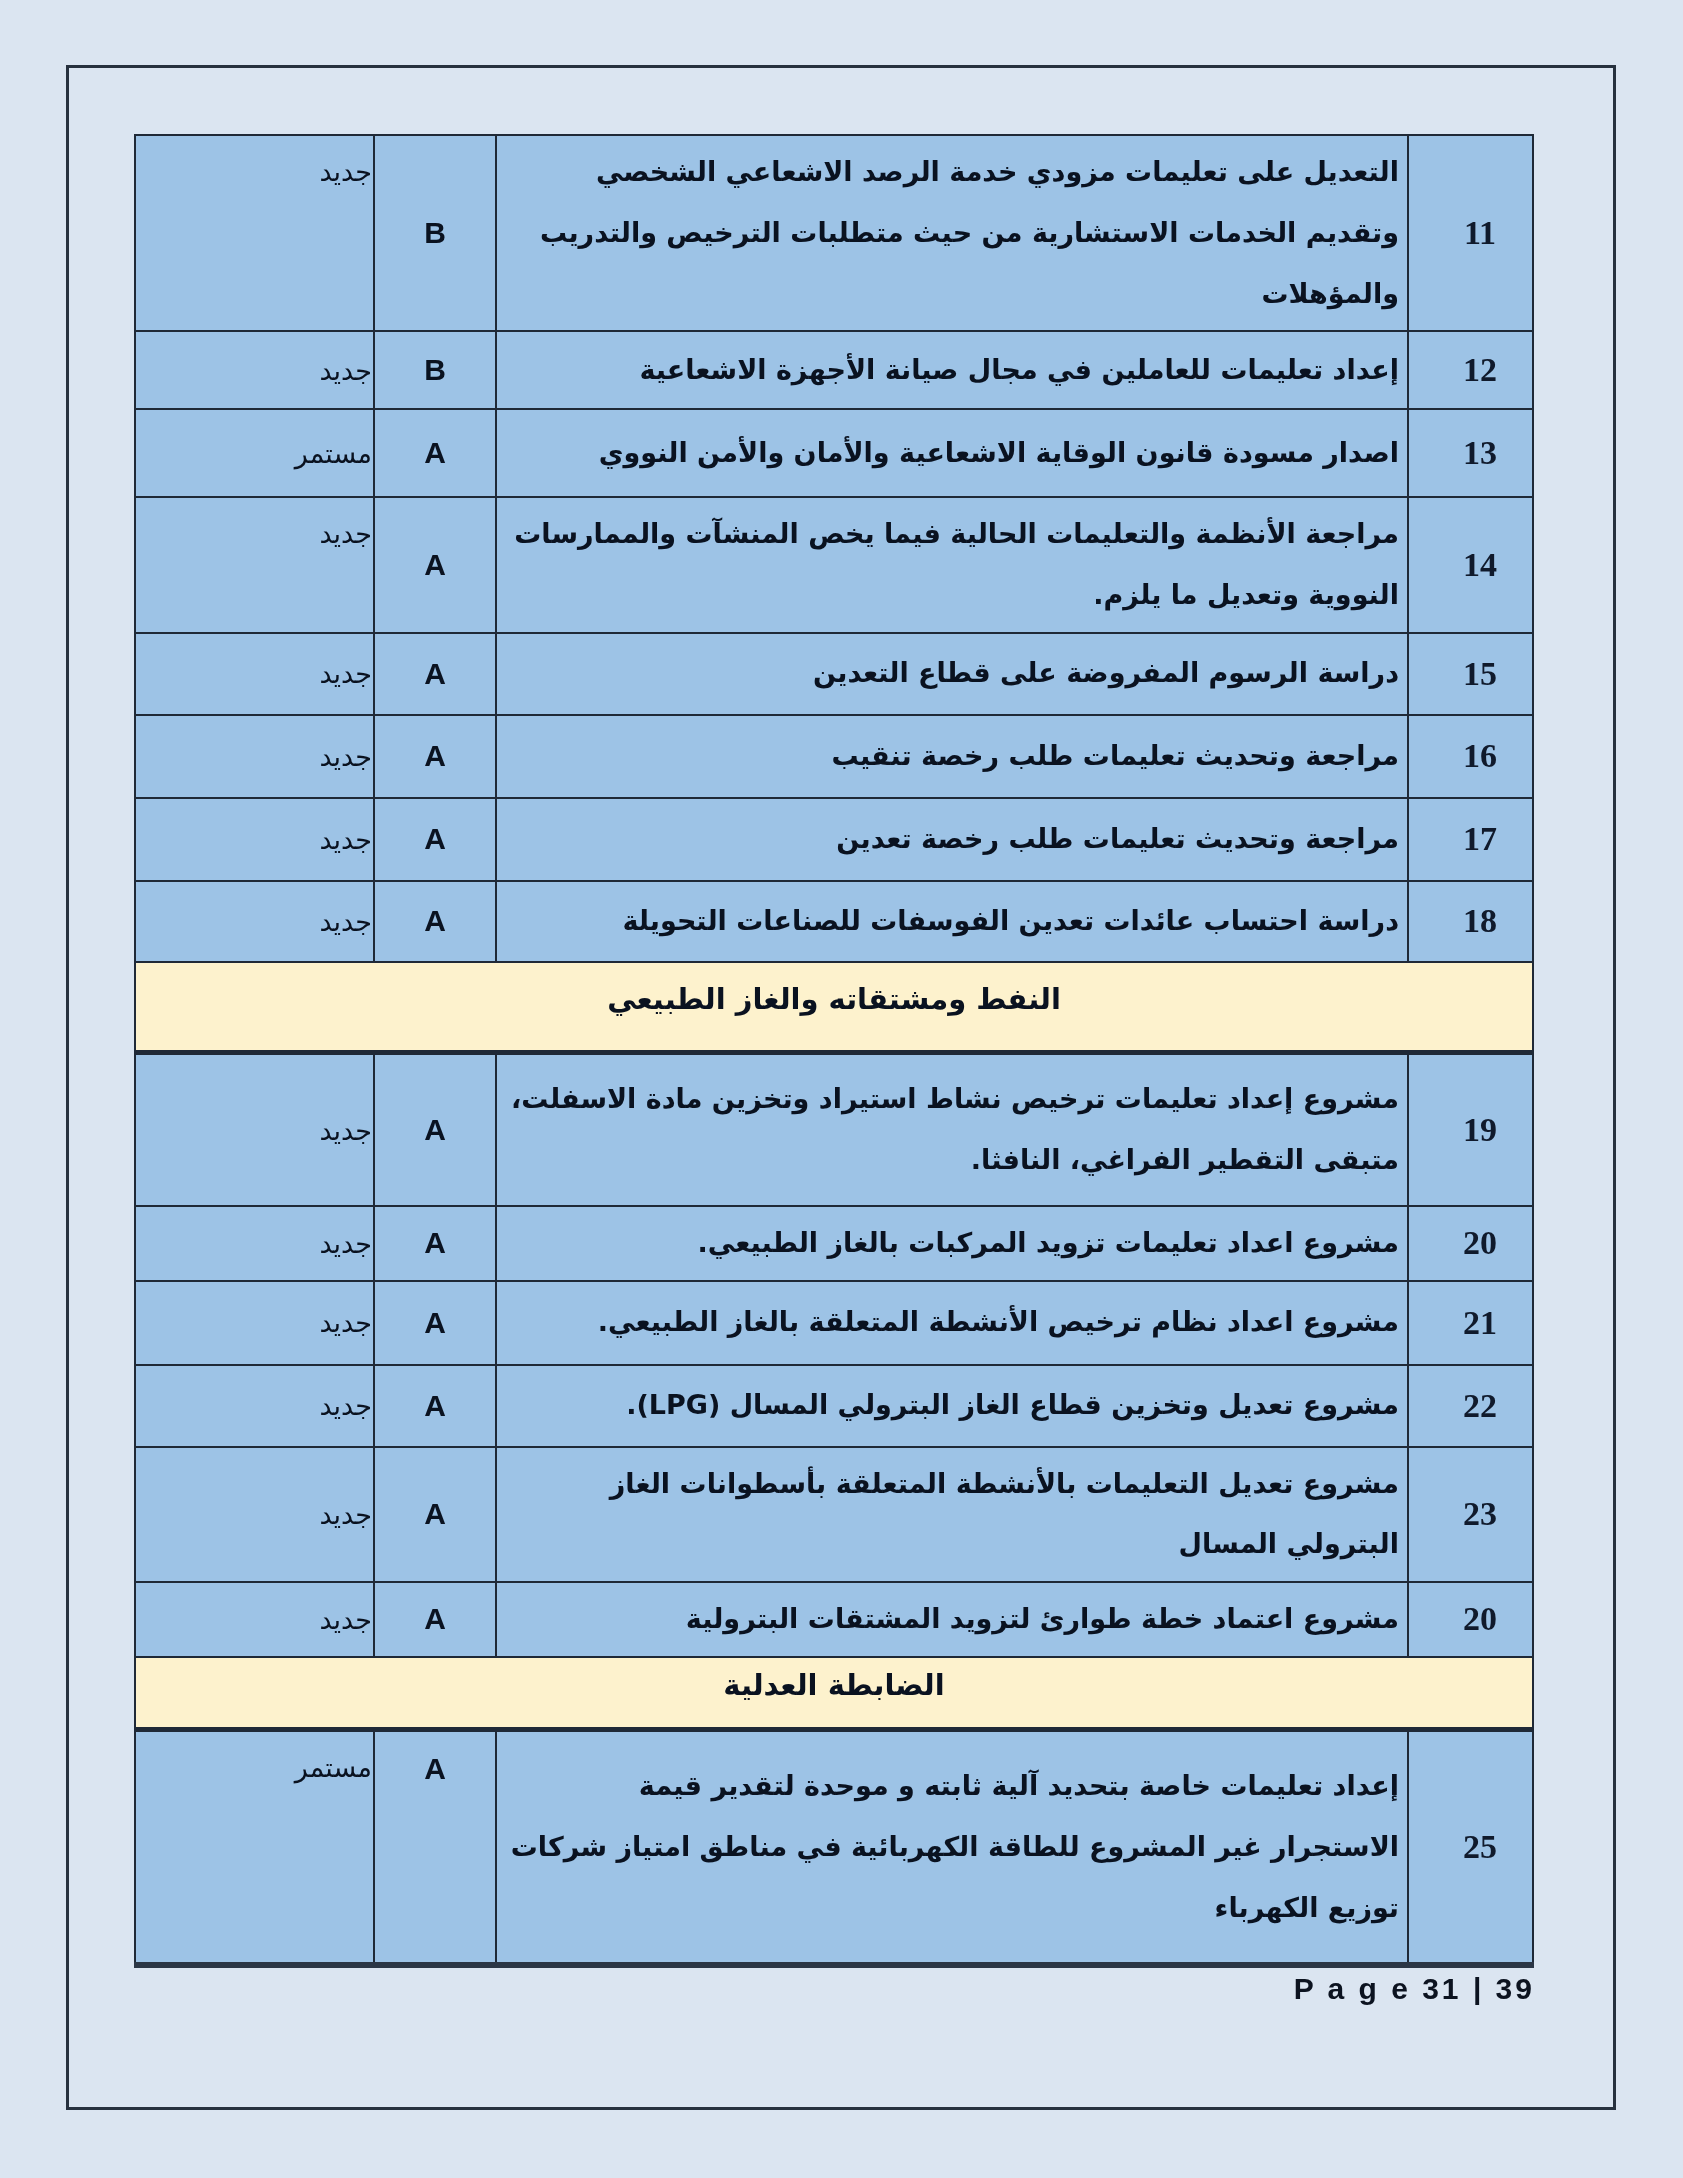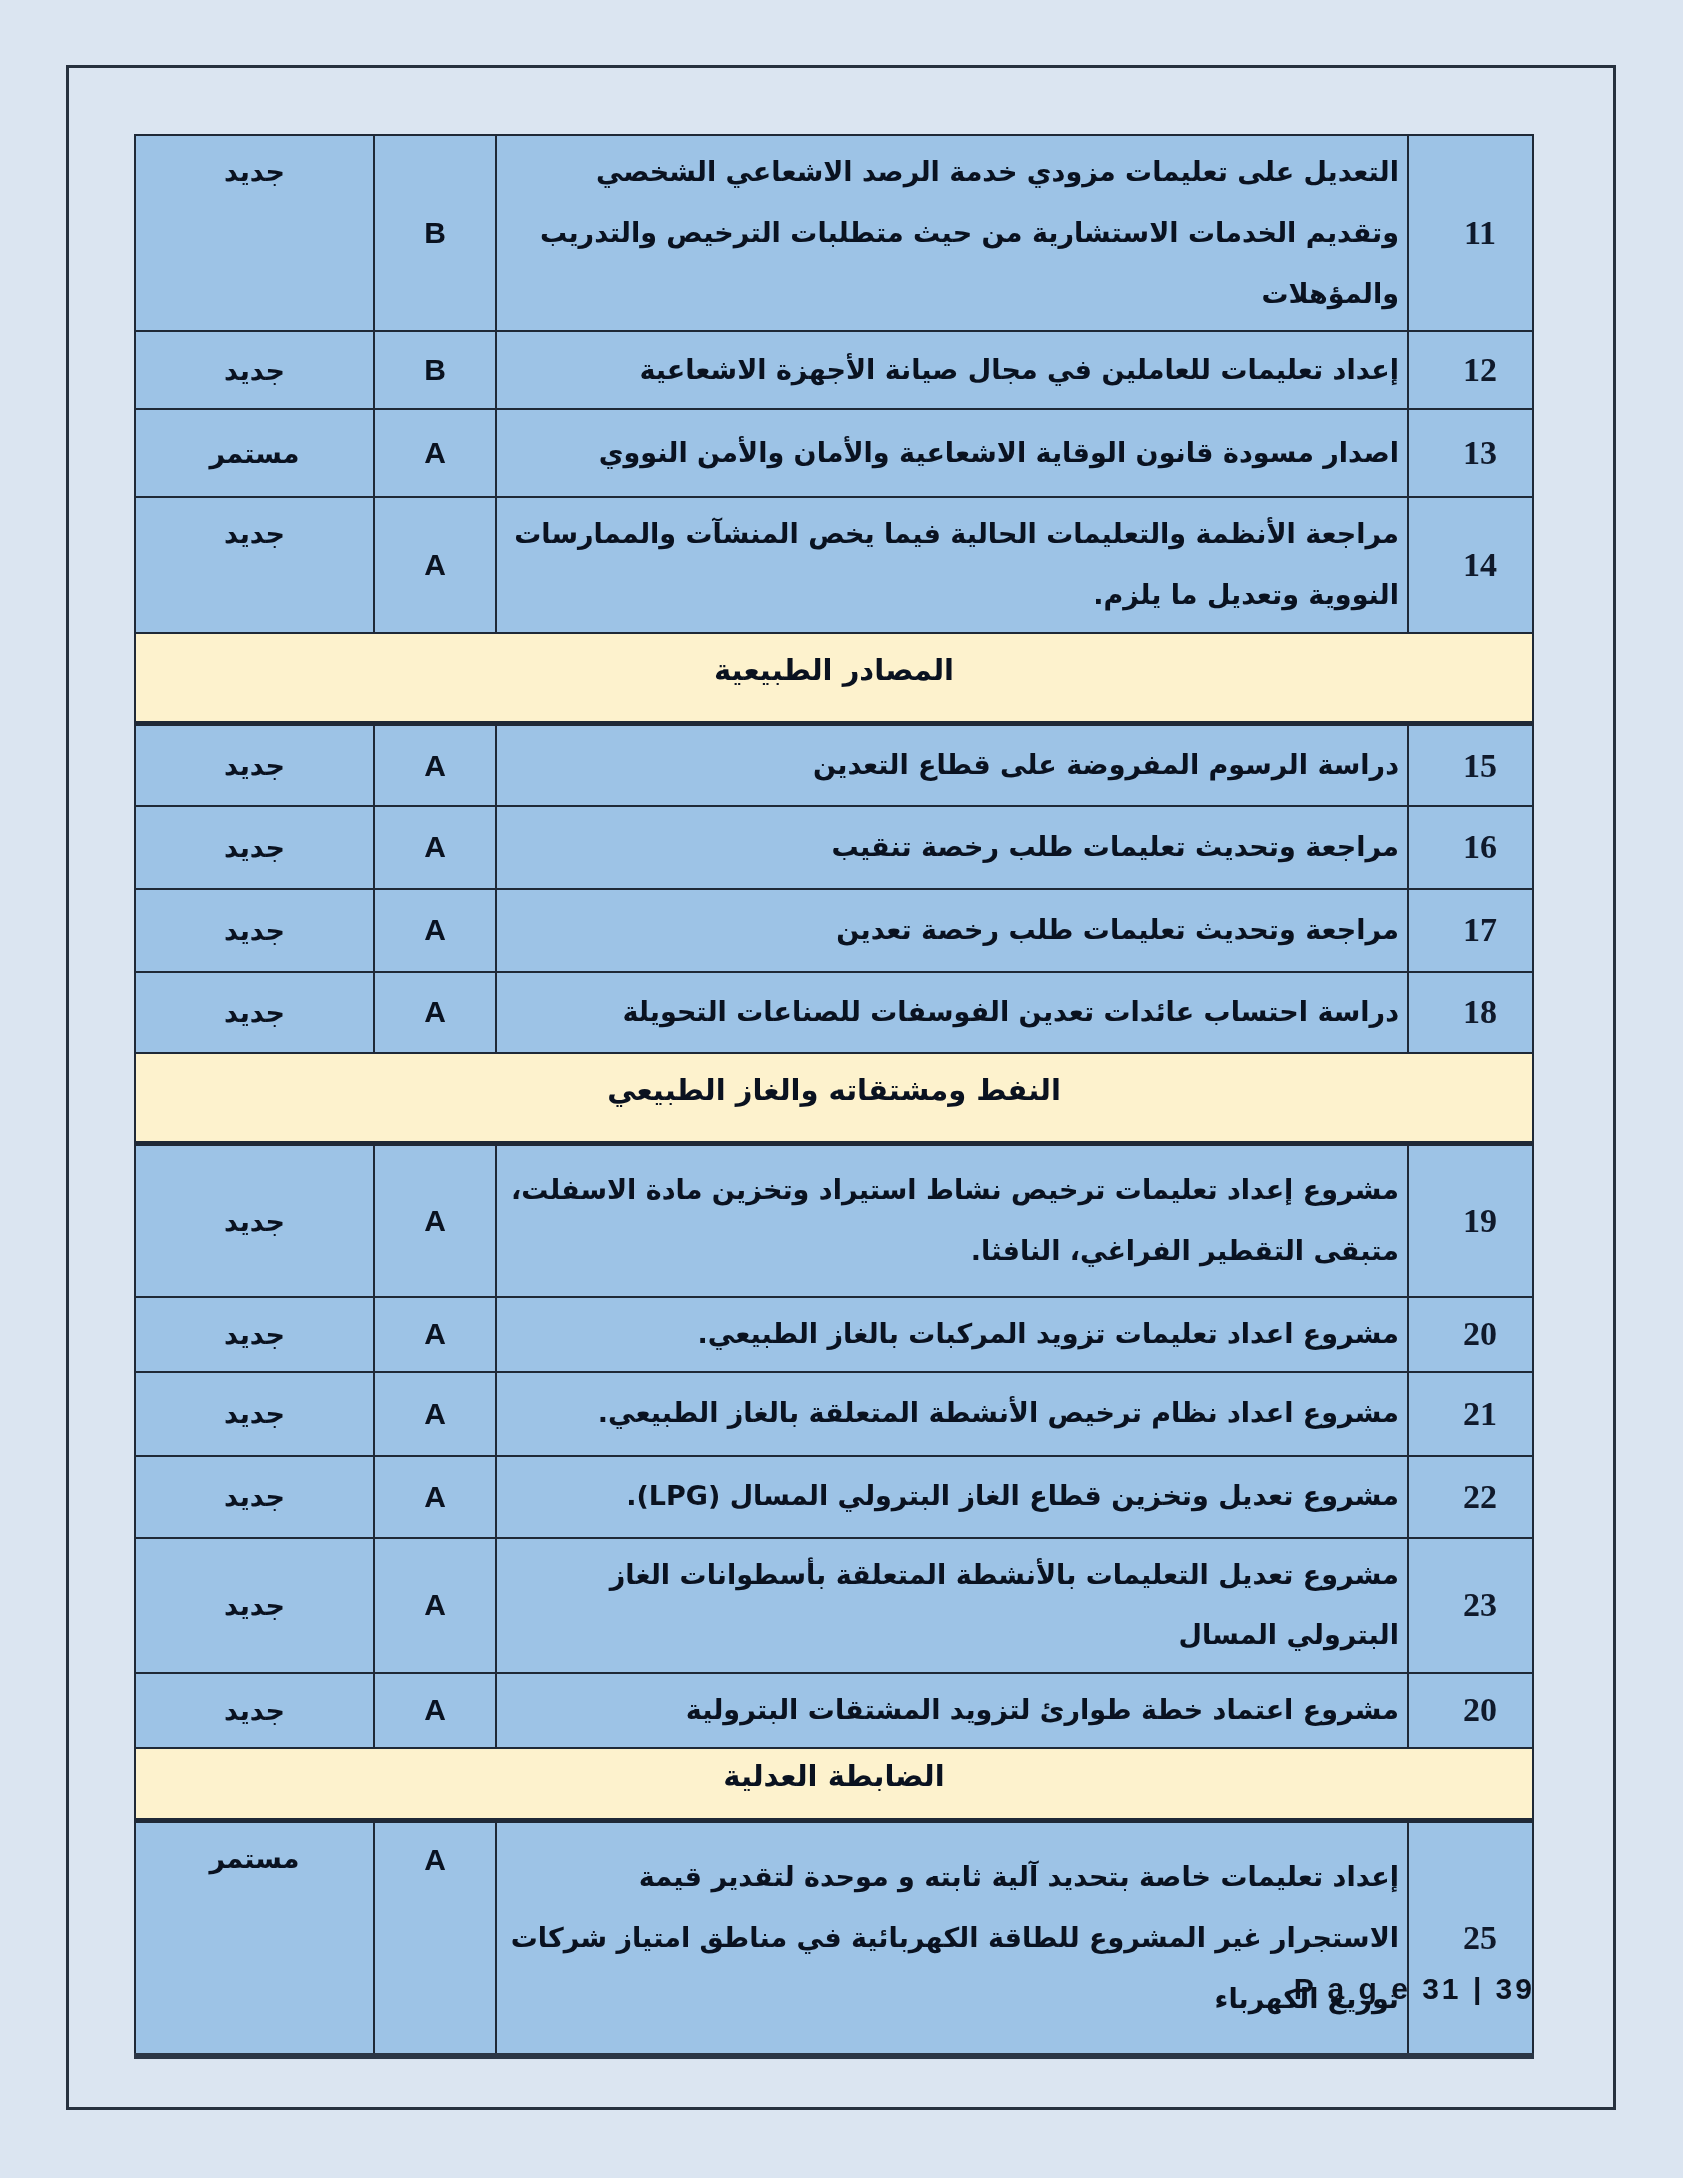--- a/index.html
+++ b/index.html
@@ -34,22 +34,22 @@
     text-align:center; vertical-align:middle;
     color:#101a2c;
     padding-left:20px;
   }
   td.letter {
     font-family:"Liberation Sans", sans-serif;
     font-weight:bold; font-size:30px;
     text-align:center; vertical-align:middle;
   }
   td.status {
-    font-weight:bold; font-size:27px;
-    text-align:center; vertical-align:middle;
+    font-weight:normal; font-size:27px;
+    text-align:right; vertical-align:middle;
   }
   td.desc {
     font-weight:bold; font-size:27px;
     text-align:right; vertical-align:middle;
     padding:6px 8px 6px 10px;
     line-height:2.25;
   }
   td.v-top { vertical-align:top; padding-top:20px; }
   td.desc.v-top { padding-top:24px; }
   tr.section td {
@@ -104,23 +104,20 @@
     <td class="status">مستمر</td>
   </tr>
 
   <tr class="item" style="height:132px">
     <td class="num">14</td>
     <td class="desc">مراجعة الأنظمة والتعليمات الحالية فيما يخص المنشآت والممارسات النووية وتعديل ما يلزم.</td>
     <td class="letter">A</td>
     <td class="status v-top">جديد</td>
   </tr>
 
-  <tr class="section" style="height:91px">
-    <td colspan="4">المصادر الطبيعية</td>
-  </tr>
 
   <tr class="item" style="height:82px">
     <td class="num">15</td>
     <td class="desc">دراسة الرسوم المفروضة على قطاع التعدين</td>
     <td class="letter">A</td>
     <td class="status">جديد</td>
   </tr>
 
   <tr class="item" style="height:83px">
     <td class="num">16</td>

